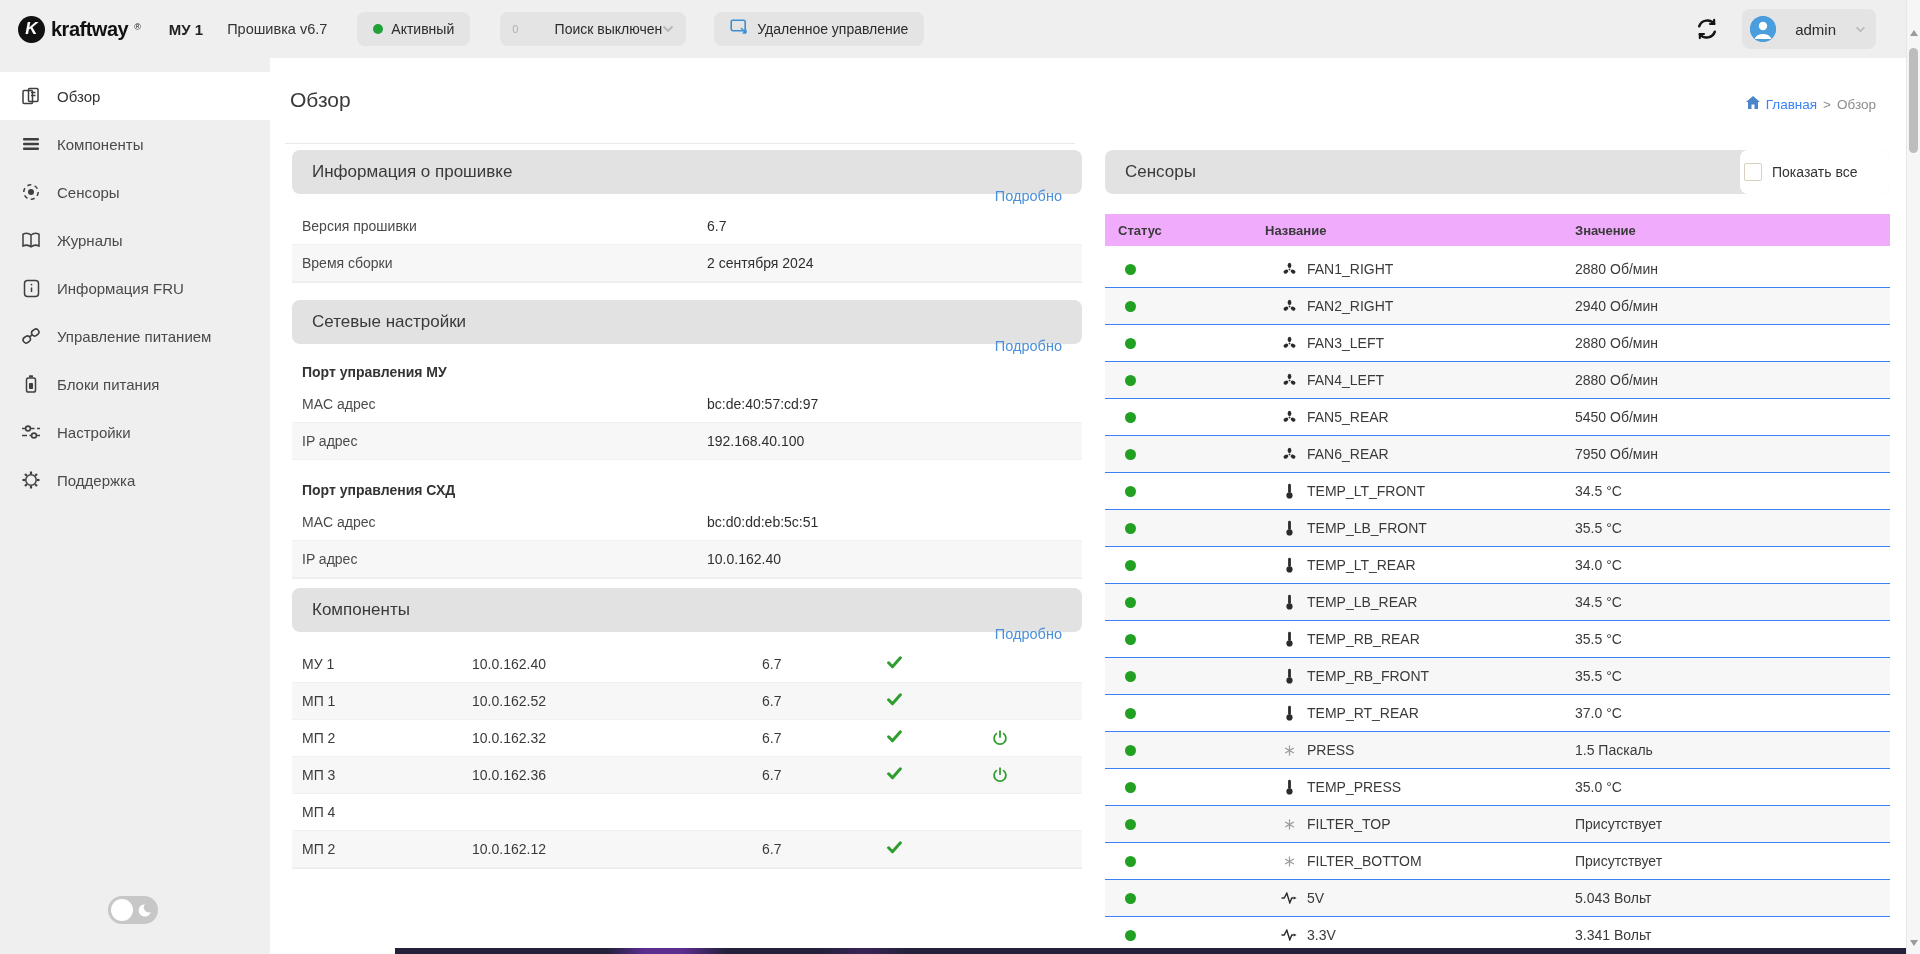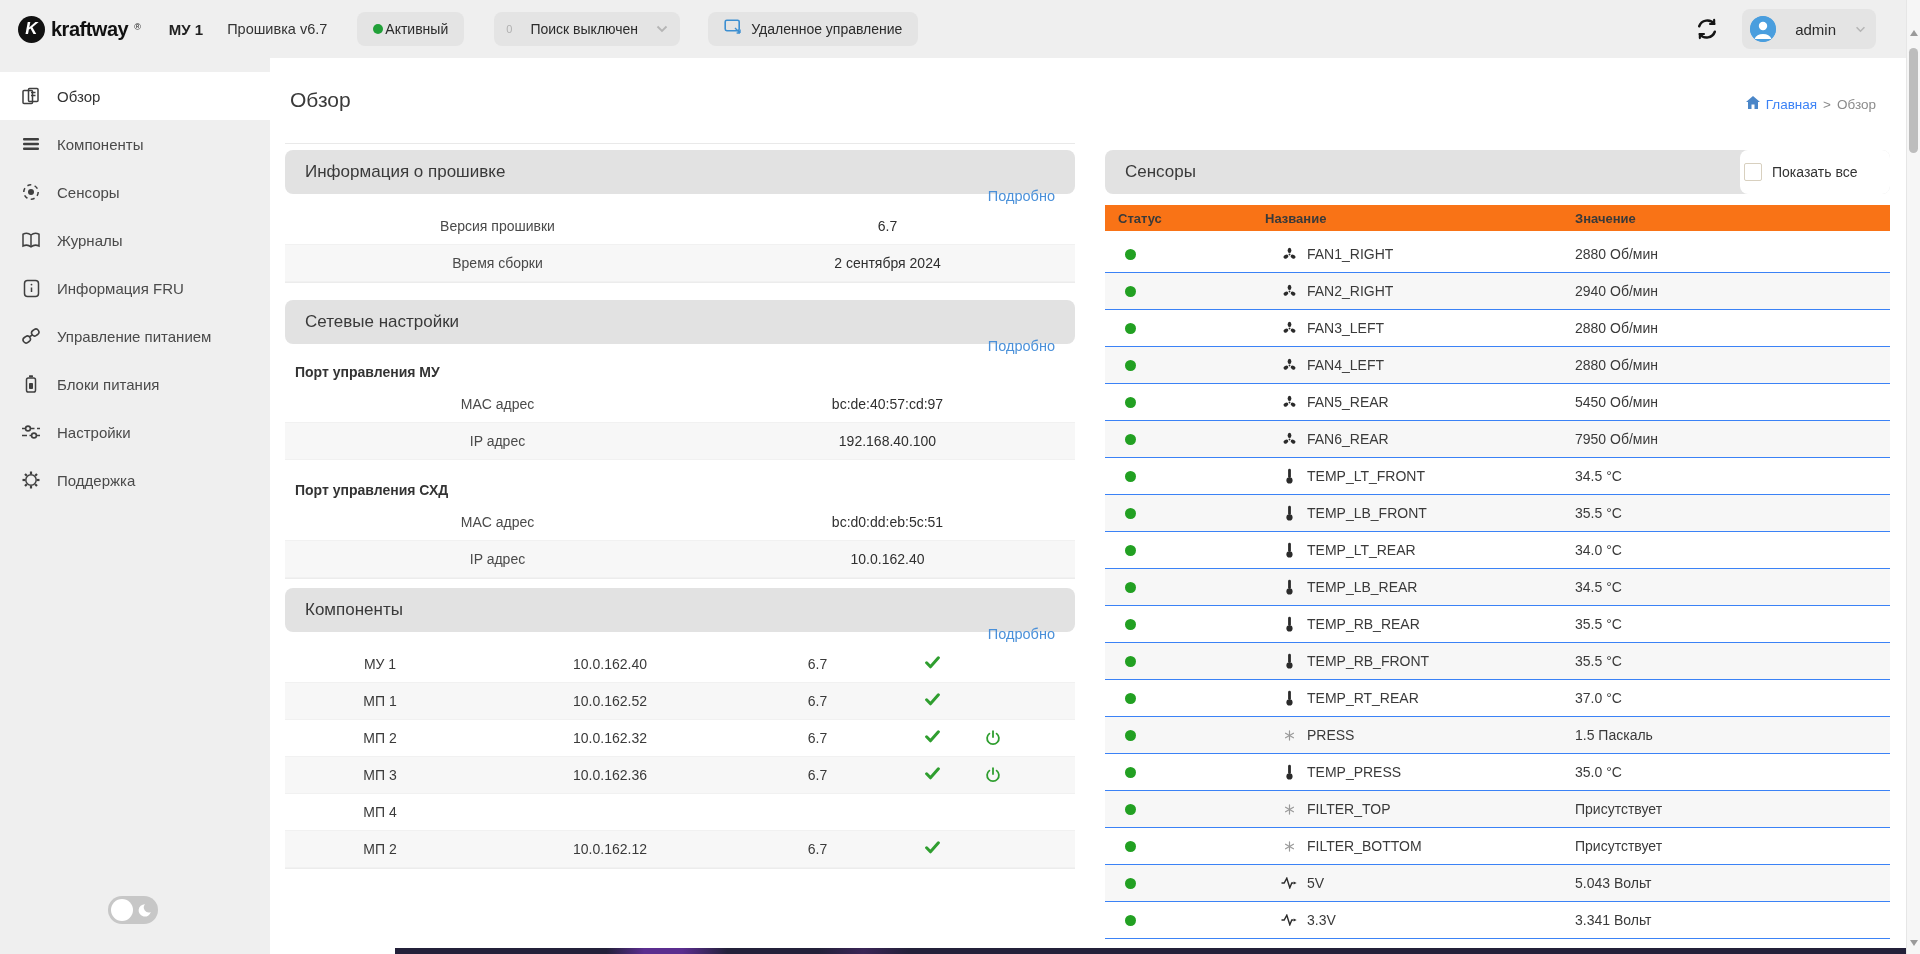--- a/index.html
+++ b/index.html
@@ -9,25 +9,25 @@
 
   
   .topbar { position:absolute; top:0; left:0; width:1920px; height:58px; background:#efefef; display:flex; align-items:center; padding-left:18px; z-index:10; }
   .logo { display:flex; align-items:center; gap:6px; }
   .logo-disc { width:27px; height:27px; border-radius:50%; background:#111; color:#fff; display:flex; align-items:center; justify-content:center; font-weight:bold; font-style:italic; font-size:17px; }
   .logo-text { font-size:20px; font-weight:800; letter-spacing:-0.5px; color:#111; }
   .logo-reg { font-size:9px; color:#111; align-self:flex-start; margin-top:6px; }
   .device { margin-left:28px; font-size:15px; font-weight:700; color:#222; }
   .fw { margin-left:24px; font-size:14.5px; color:#333; }
   .pill { display:flex; align-items:center; background:#e4e4e4; border:none; border-radius:8px; height:34px; font-size:14px; color:#2b2b2b; font-family:inherit; }
-  .status-pill { margin-left:30px; padding:0 16px; gap:2px; }
+  .status-pill { margin-left:30px; padding:0 16px; gap:8px; }
   .dot-green { width:10px; height:10px; border-radius:50%; background:#21a038; }
   .select-pill { margin-left:30px; width:186px; padding:0 12px; cursor:pointer; }
   .select-count { font-size:11px; color:#b0b0b0; }
-  .select-label { flex:1; text-align:center; }
+  .select-label { flex:1; text-align:right; }
   .chev svg { display:block; }
   .remote-btn { margin-left:28px; padding:0 16px; gap:9px; cursor:pointer; }
   .topbar-right { margin-left:auto; display:flex; align-items:center; gap:22px; margin-right:44px; }
   .refresh { cursor:pointer; display:flex; }
   .user-pill { height:40px; padding:0 10px 0 8px; gap:19px; cursor:pointer; font-size:15px; }
   .avatar { width:26px; height:26px; border-radius:50%; background:#4a9ede; display:flex; align-items:center; justify-content:center; overflow:hidden; }
 
   
   .sidebar { position:absolute; top:58px; left:0; width:270px; height:896px; background:#efefef; padding-top:14px; z-index:5; }
   .nav-item { display:flex; align-items:center; height:48px; padding-left:20px; gap:15px; font-size:15px; color:#4a4a4a; cursor:pointer; }
@@ -39,21 +39,21 @@
 
   
   .content { position:absolute; top:58px; left:270px; width:1636px; height:896px; background:#fff; overflow:hidden; }
   .page-head { display:flex; justify-content:space-between; align-items:flex-start; padding:30px 30px 0 20px; }
   .page-title { font-size:21px; font-weight:400; color:#3a3a3a; }
   .breadcrumb { display:flex; align-items:center; gap:6px; font-size:13.5px; margin-top:8px; margin-right:0; }
   .breadcrumb a { color:#3b82f6; text-decoration:none; cursor:pointer; }
   .crumb-sep, .crumb-cur { color:#8b8b8b; }
   .left-underline { position:absolute; left:15px; top:85px; width:790px; height:1px; background:#e9e9e9; }
 
-  .left-col { position:absolute; left:15px; top:92px; width:790px;text-align:center; }
+  .left-col { position:absolute; left:22px; top:92px; width:790px; }
   .right-col { position:absolute; left:835px; top:92px; width:785px; }
 
   .card { width:100%; }
   .card-head { height:44px; background:#e2e2e2; border-radius:8px; display:flex; align-items:center; justify-content:space-between; padding:0 20px; }
   .card-title { font-size:17px; color:#3a3a3a; }
   .card-link { font-size:14.5px; color:#4a90d9; text-decoration:none; cursor:pointer;margin-top:48px; }
   .card-body { padding-top:14px; border-bottom:1px solid #ececec; }
   .mt17 { margin-top:17px; } .mt9 { margin-top:9px; }
 
   .kv-row { display:grid; grid-template-columns:405px 1fr; align-items:center; height:37px; padding-left:10px; font-size:14px; border-bottom:1px solid #f1f1f1; }
@@ -66,21 +66,21 @@
   
   .c-row { display:grid; grid-template-columns:170px 290px 125px 105px 1fr; align-items:center; height:37px; padding-left:10px; font-size:14px; border-bottom:1px solid #f1f1f1; }
   .c-rows > .c-row:nth-child(even) { background:#f7f7f7; }
   .c-power { cursor:pointer; display:flex; }
 
   
   .sensors-head { position:relative; }
   .show-all { position:absolute; right:0; top:0; height:44px; width:150px; background:#fff; border-radius:8px; display:flex; align-items:center; gap:10px; padding-left:4px; }
   .checkbox { width:18px; height:18px; background:#fff; border:1px solid #d8d0bf; border-radius:2px; cursor:pointer; }
   .show-all-label { font-size:14px; color:#333; }
-  .s-cols { display:grid; grid-template-columns:160px 310px 1fr; align-items:center; height:26px; margin-top:11px; background:#f97316; font-size:13px; font-weight:700; color:#3a3a3a; }
+  .s-cols { display:grid; grid-template-columns:160px 310px 1fr; align-items:center; height:32px; margin-top:20px; background:#f0abfc; font-size:13px; font-weight:700; color:#3a3a3a; }
   .s-cols .c1 { padding-left:13px; }
   .s-rows { margin-top:5px; }
   .s-row { display:grid; grid-template-columns:160px 310px 1fr; align-items:center; height:37px; font-size:14px; border-bottom:1px solid #3b82f6; }
   .s-rows > .s-row:nth-child(even) { background:#f7f7f7; }
   .status-dot { width:11px; height:11px; border-radius:50%; background:#22a022; margin-left:20px; }
   .s-name { display:flex; align-items:center; gap:10px; padding-left:16px; color:#3a3a3a; }
   .s-icon { width:16px; display:flex; justify-content:center; }
   .s-value { color:#3a3a3a; }
 
   

